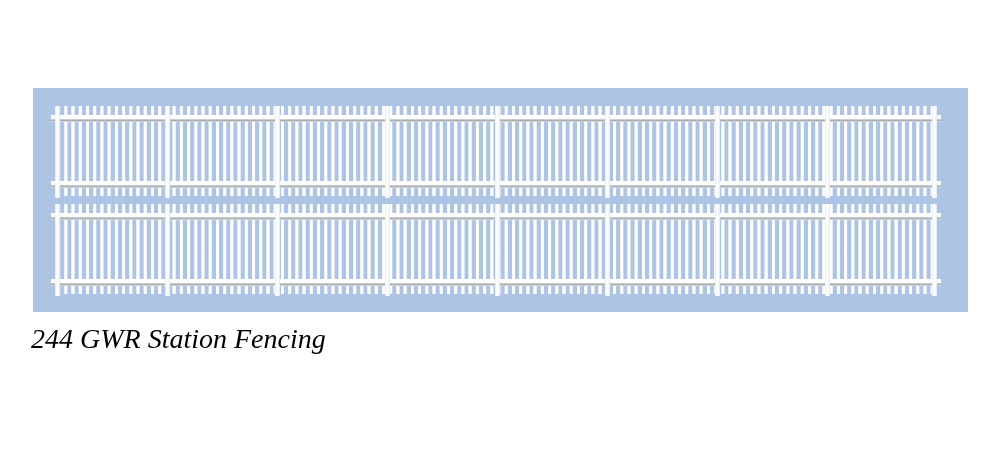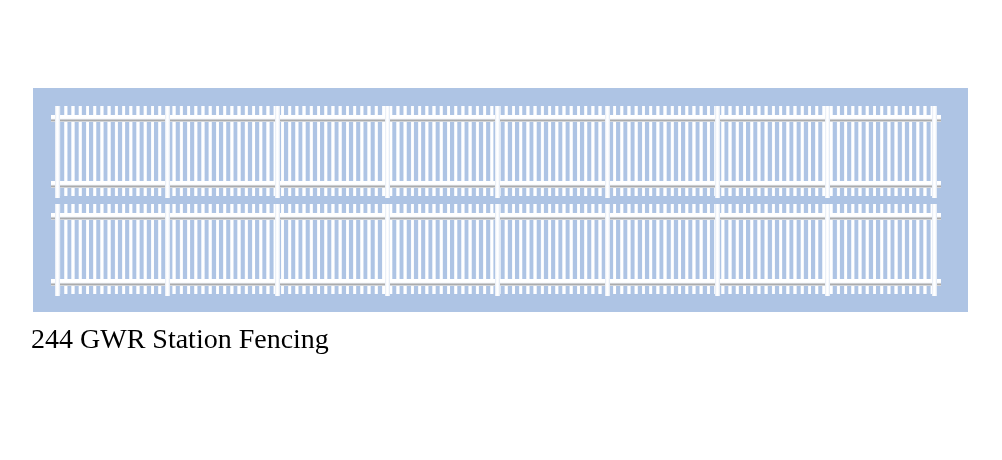--- a/index.html
+++ b/index.html
@@ -90,20 +90,21 @@
   
   #caption {
     position: absolute;
     left: 31px;
     top: 322px;
     font-family: "Liberation Serif", serif;
     font-size: 28px;
     line-height: 34px;
     color: #000000;
     white-space: nowrap;
+    font-style: italic;
   }
 </style>
 </head>
 <body>
 
 <div id="product-image">
 
   <div class="fence-row" id="fence-row-top">
 
     <div class="pickets stub-top"></div>

